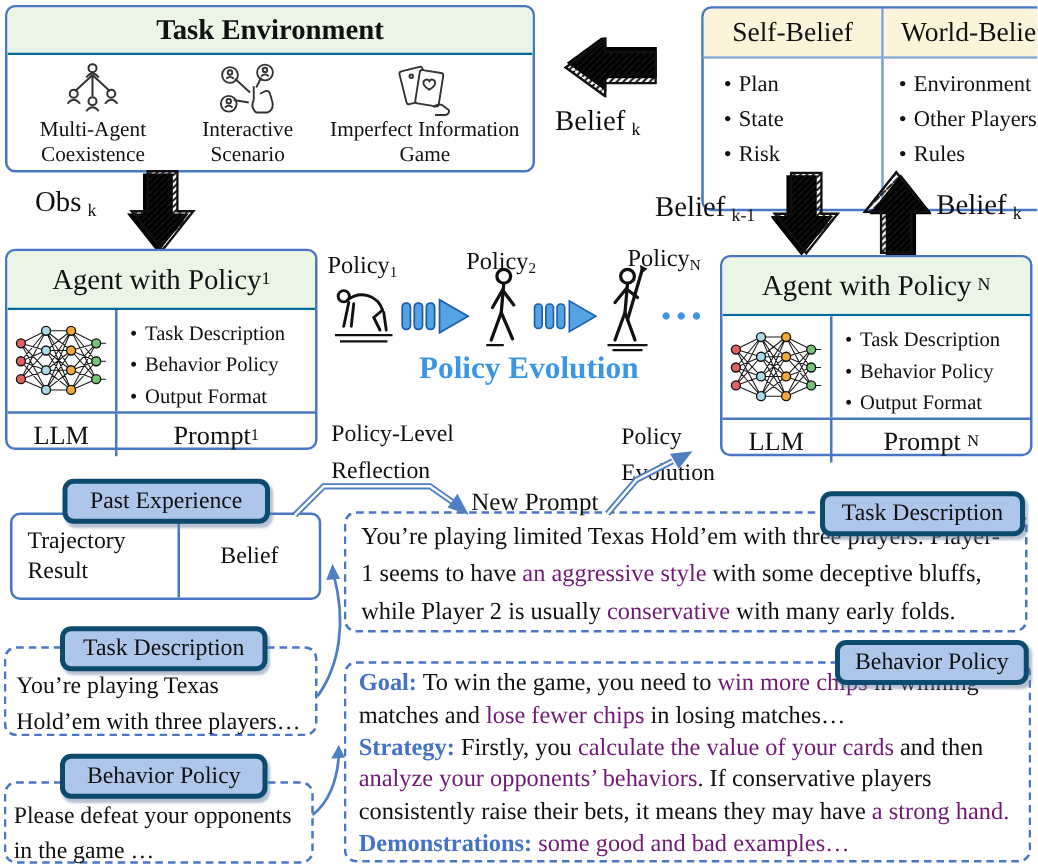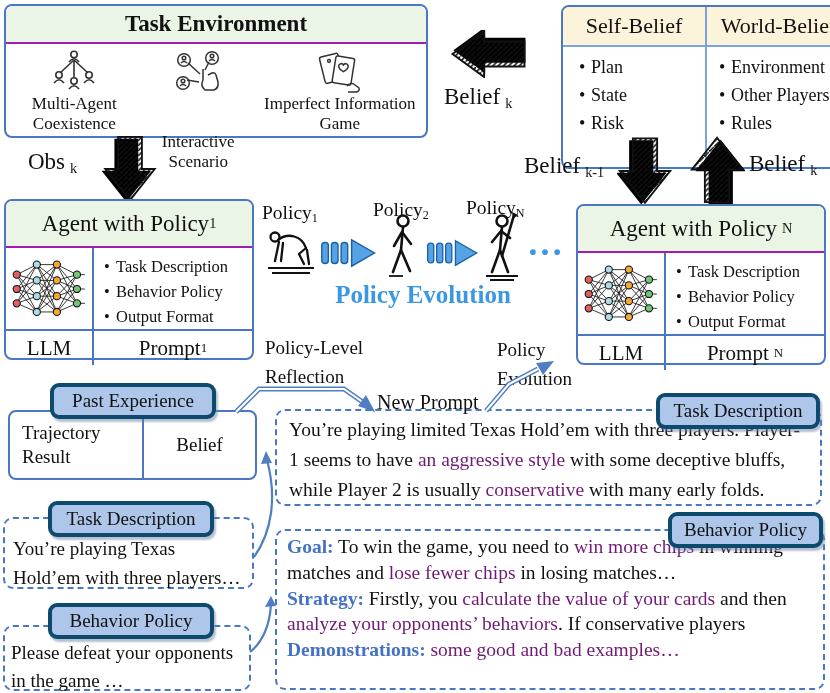--- a/index.html
+++ b/index.html
@@ -4,21 +4,21 @@
 <style>
   html,body{margin:0;padding:0;background:#fff;}
   #canvas{position:relative;width:830px;height:693px;background:#fff;overflow:hidden;
           font-family:"Liberation Serif",serif;color:#111;}
   .abs{position:absolute;}
   .box{position:absolute;border:2px solid #4977c4;border-radius:8px;background:#fff;box-sizing:border-box;}
   .dashedbox{position:absolute;border:2px dashed #4977c4;border-radius:10px;background:#fff;box-sizing:border-box;z-index:1;}
   .pill{position:absolute;background:#aec6e9;border:4px solid #0c4a6e;border-radius:9px;text-align:center;
         font-size:19px;padding:3px 6px;box-sizing:border-box;z-index:5;
         box-shadow:2px 3px 2px rgba(110,130,165,.5);}
-  .ghead{background:#eaf5e5;border-bottom:2px solid #a21caf;display:flex;align-items:center;justify-content:center;
+  .ghead{background:#eaf5e5;border-bottom:2px solid #0369a1;display:flex;align-items:center;justify-content:center;
          border-radius:6px 6px 0 0;}
   .chead{background:#fbf3da;border-bottom:2px solid #7aa3d6;display:flex;align-items:center;justify-content:center;}
   .bullet{position:relative;padding-left:14px;}
   .bullet::before{content:"•";position:absolute;left:2px;}
   .subsc{font-size:0.62em;vertical-align:-0.28em;}
   .sp{margin-left:5px;}
   .red{color:#701a75;}
   .bb{color:#4472c4;font-weight:bold;}
   .richtext div{white-space:nowrap;}
   .lab{position:absolute;z-index:4;}
@@ -67,21 +67,21 @@
               <path d="M7 13 Q10 10 13 13"></path>
             <circle cx="38" cy="8" r="6.3"></circle>
               <circle cx="38" cy="6" r="1.8"></circle>
               <path d="M35 11 Q38 8 41 11"></path>
             <circle cx="9" cy="33" r="6.3"></circle>
               <circle cx="9" cy="31" r="1.8"></circle>
               <path d="M6 36 Q9 33 12 36"></path>
             <path d="M29 19 v11 M29 30 q-3 6 2 10 h9 q5 -2 4 -8 l-2 -7 q-1 -3 -4 -2 l-4 2"></path>
           </g>
         </svg>
-        <div style="font-size:17px;line-height:1.18;margin-top:38px;">Interactive Scenario</div>
+        <div style="font-size:17px;line-height:1.18;">Interactive Scenario</div>
       </div>
       <div style="width:174px;text-align:center;padding-top:6px;">
         <svg width="46" height="44" viewBox="0 0 46 44" style="margin:0 auto;">
           <g stroke="#333" stroke-width="1.5" fill="#fff">
             <rect x="5" y="5" width="19" height="27" rx="2" transform="rotate(-14 14 18)"></rect>
             <rect x="17" y="7" width="19" height="27" rx="2" transform="rotate(9 26 20)"></rect>
             <circle cx="12" cy="11" r="1.4" fill="none"></circle>
             <path d="M26.5 15 c-1.6,-2.6 -5.2,-1 -4.7,1.9 c0.4,2.3 4.7,4.8 4.7,4.8 c0,0 4.2,-2.5 4.6,-4.8 c0.5,-2.9 -3.1,-4.5 -4.6,-1.9 Z" fill="none"></path>
             <path d="M30 36 c2,-3 6,-3 8,-1 l4 3 c1,2 -1,4 -3,4 h-8" fill="none"></path>
           </g>
@@ -226,21 +226,21 @@
       </div>
     </div>
   </div>
 
   <div class="lab" style="left:262px;top:202px;font-size:19.5px;">
     <span>Policy</span><span class="subsc">1</span>
   </div>
   <div class="lab" style="left:373px;top:199px;font-size:19.5px;">
     <span>Policy</span><span class="subsc">2</span>
   </div>
-  <div class="lab" style="left:466px;top:197px;font-size:19.5px;">
+  <div class="lab" style="left:502px;top:197px;font-size:19.5px;">
     <span>Policy</span><span class="subsc">N</span>
   </div>
 
   <svg class="figsvg" style="left:264px;top:221px;" width="54" height="58" viewBox="0 0 54 58">
     <g stroke="#111" stroke-width="2.3" fill="none" stroke-linecap="round">
       <circle cx="11" cy="16" r="4.5"></circle>
       <path d="M14 19 C24 11 38 15 42 27"></path>
       <path d="M15 21 L11 40 M19 22 L17 40"></path>
       <path d="M42 27 L35 33 L40 43 M43 29 L45 43"></path>
     </g>
@@ -313,20 +313,21 @@
       <div><span>1 seems to have </span><span class="red">an aggressive style</span><span> with some deceptive bluffs,</span></div>
       <div><span>while Player 2 is usually </span><span class="red">conservative</span><span> with many early folds.</span></div>
     </div>
 
   <div class="pill" style="left:668px;top:512px;width:155px;">Behavior Policy</div>
   <div class="dashedbox richtext" style="left:275px;top:529px;width:550px;height:161px;padding:3px 10px 0;font-size:19.5px;line-height:25.8px;">
       <div><span class="bb">Goal:</span><span> To win the game, you need to </span><span class="red">win more chips</span><span> in winning</span></div>
       <div><span>matches and </span><span class="red">lose fewer chips</span><span> in losing matches…</span></div>
       <div><span class="bb">Strategy:</span><span> Firstly, you </span><span class="red">calculate the value of your cards</span><span> and then</span></div>
       <div><span class="red">analyze your opponents’ behaviors</span><span>. If conservative players</span></div>
+      <div><span>consistently raise their bets, it means they may have </span><span class="red">a strong hand.</span></div>
       <div><span class="bb">Demonstrations:</span><span> </span><span class="red">some good and bad examples…</span></div>
     </div>
 
   <svg class="overlay" width="830" height="693" viewBox="0 0 830 693">
 
     <g>
       <path d="M236 412 L259 389 L344 389 L364 403" stroke="#4f7ec2" stroke-width="5" fill="none"></path>
       <path d="M236 412 L259 389 L344 389 L364 403" stroke="#fff" stroke-width="2" fill="none"></path>
       <polygon points="375,412 358,406 366,395" fill="#4f7ec2"></polygon>
     </g>

